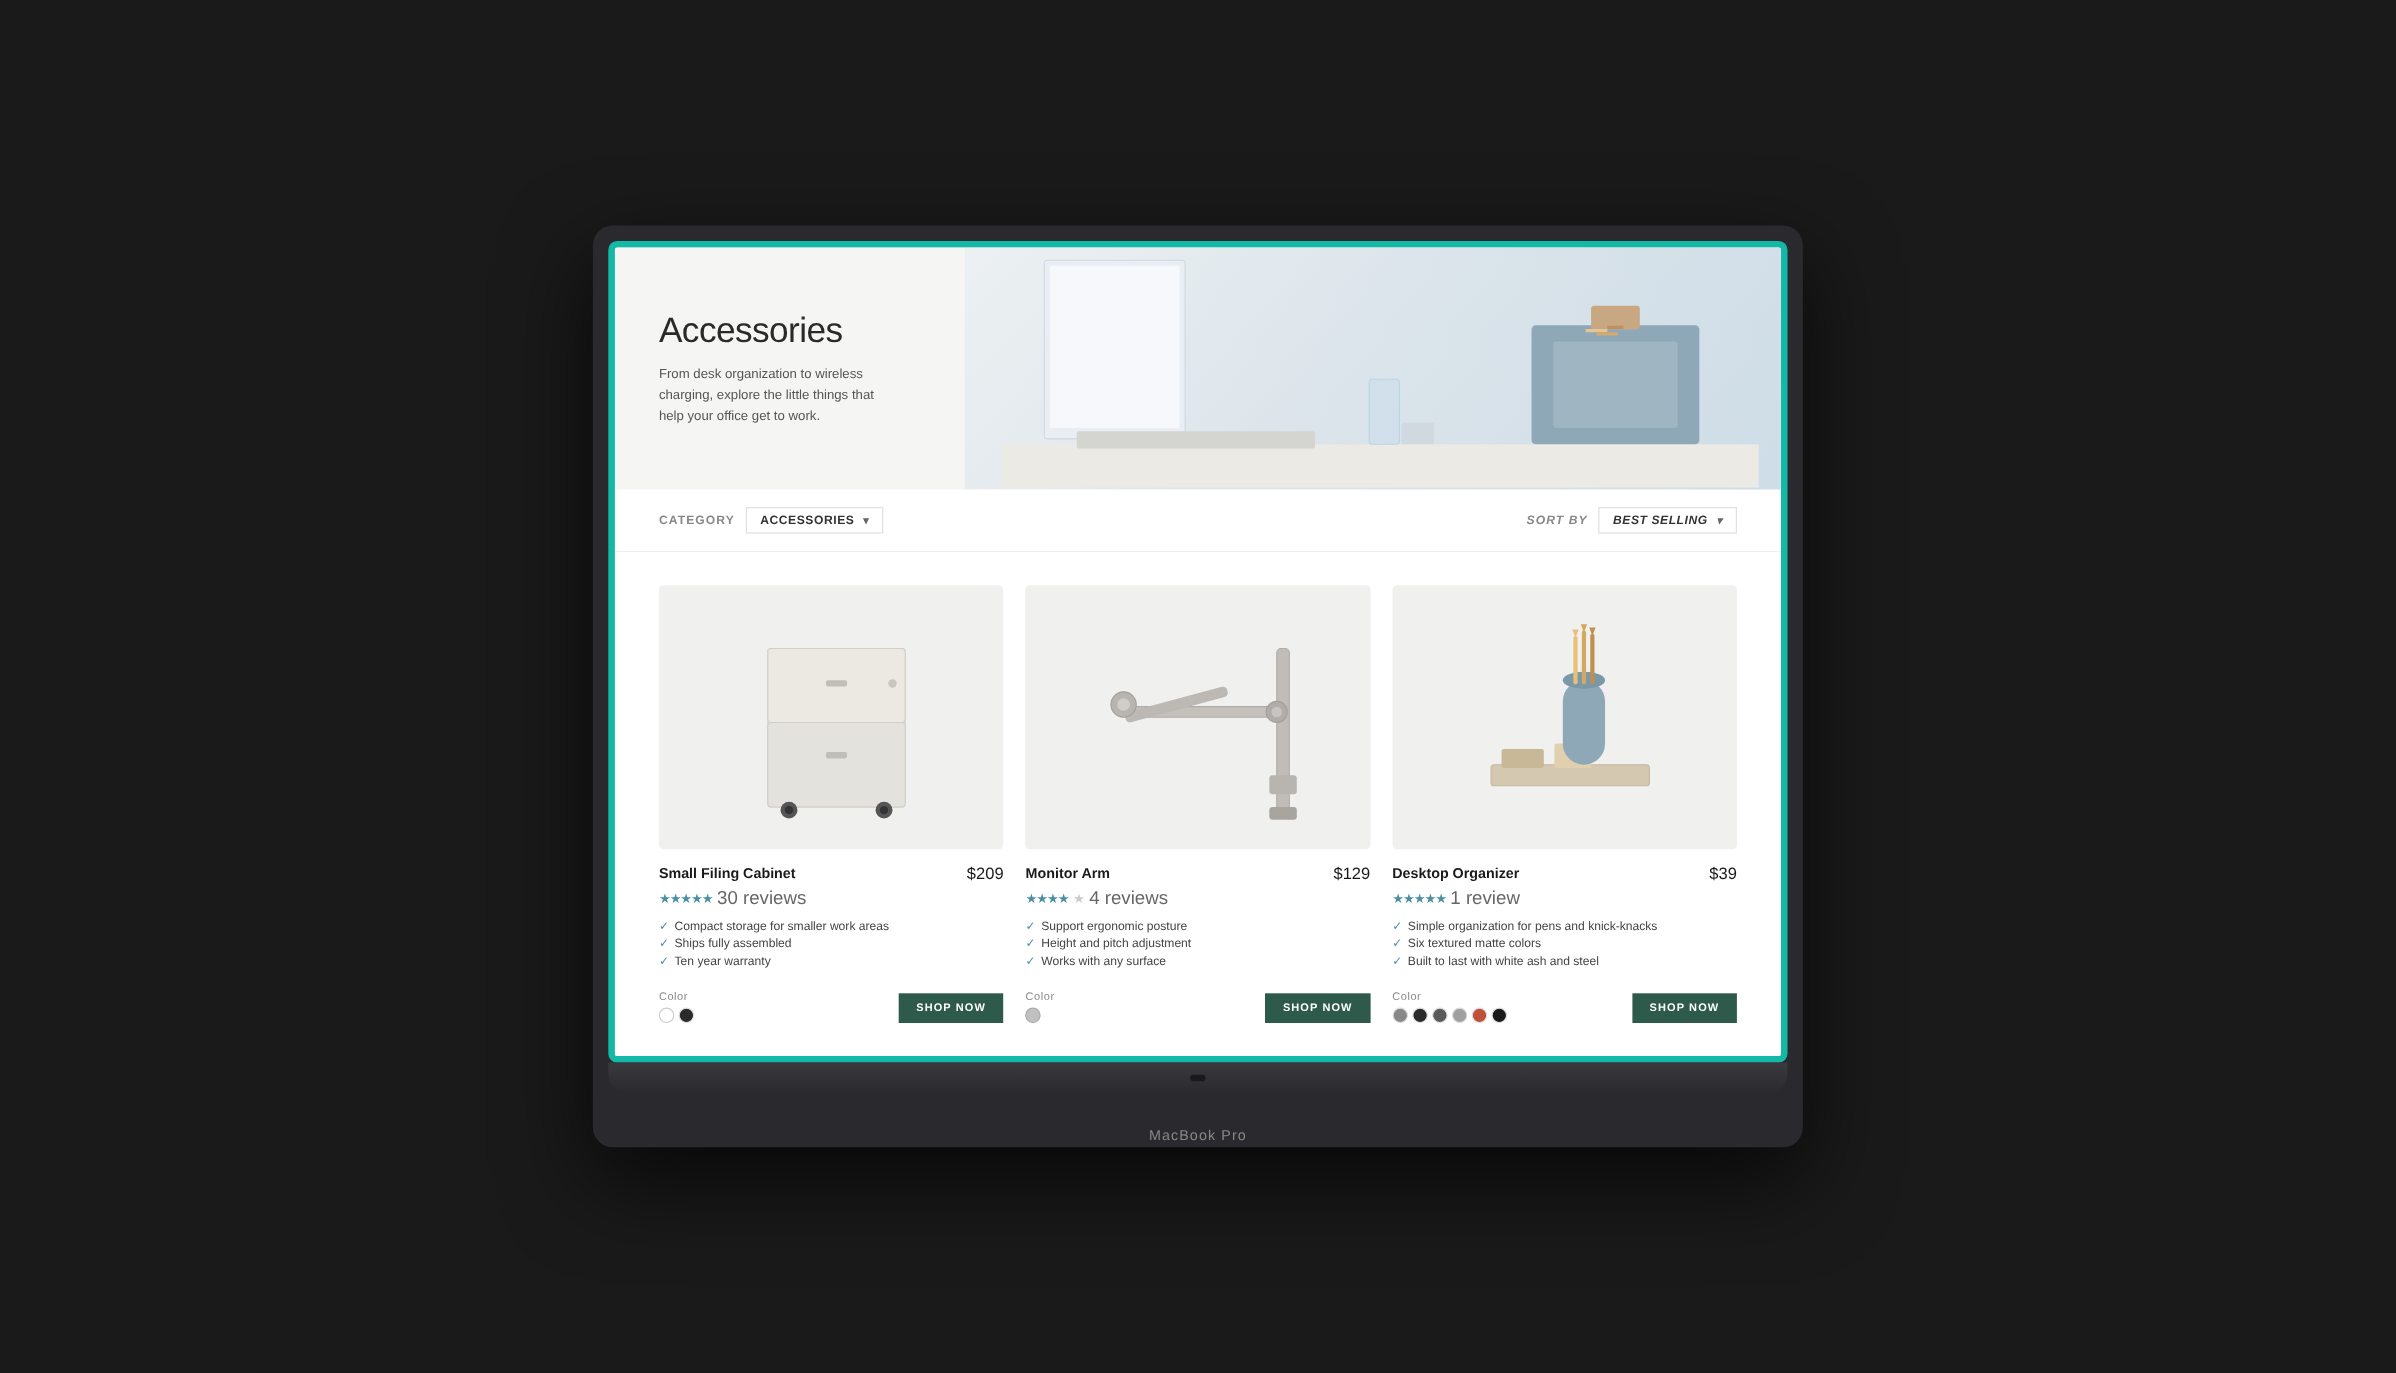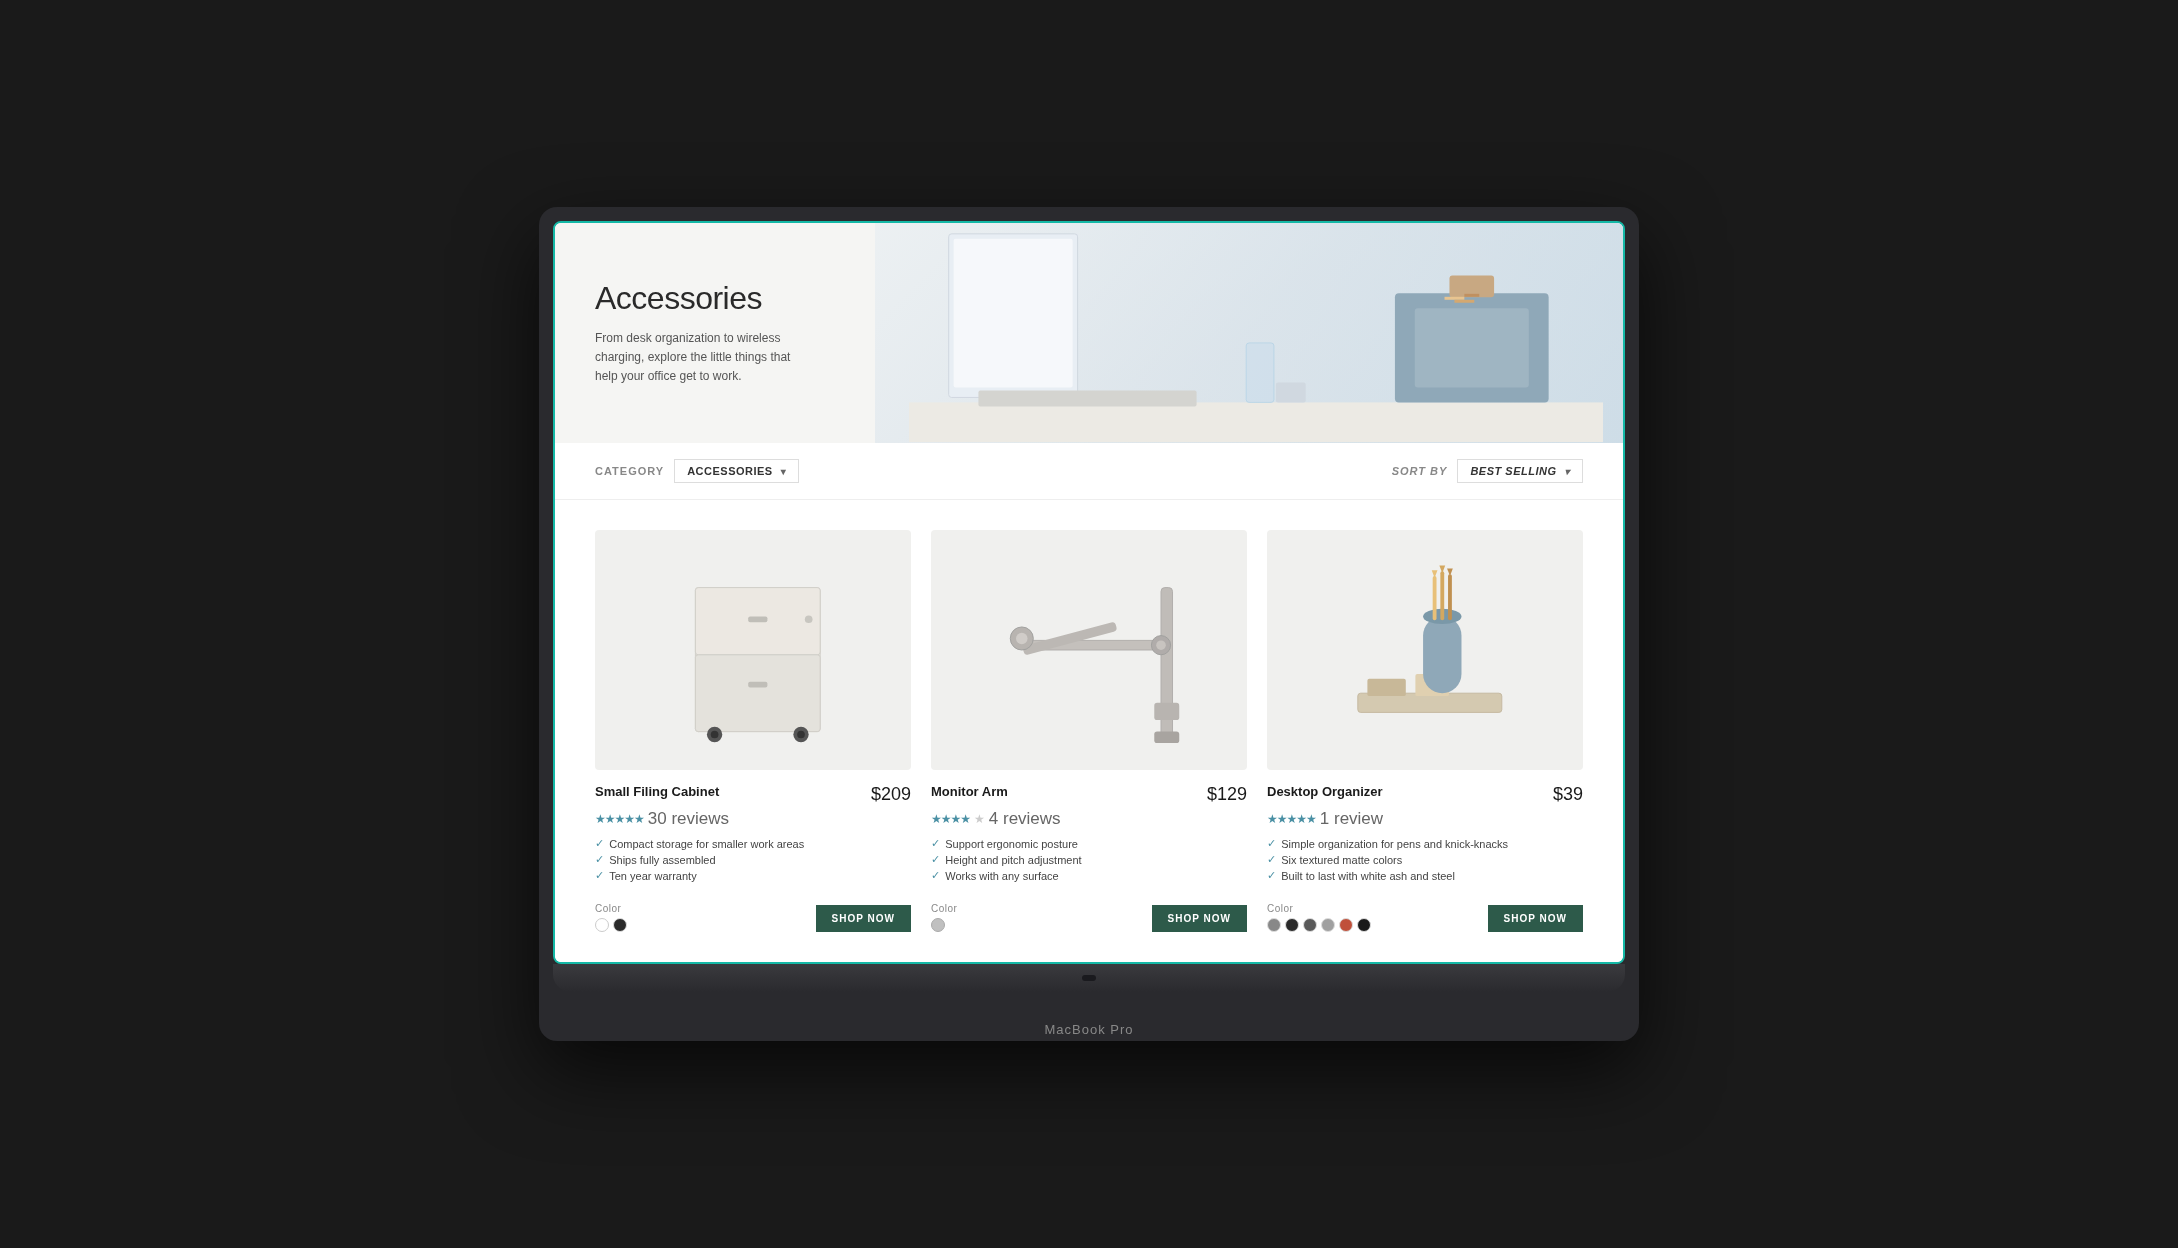--- a/index.html
+++ b/index.html
@@ -17,21 +17,21 @@
       background: #2a2a2e;
       border-radius: 18px;
       padding: 14px 14px 0 14px;
       box-shadow: 0 30px 80px rgba(0,0,0,0.7);
     }
 
     .laptop-screen {
       background: #fff;
       border-radius: 8px;
       overflow: hidden;
-      border: 2px solid #14b8a6;
+      border: 6px solid #14b8a6;
     }
 
     .laptop-base {
       background: linear-gradient(to bottom, #3a3a3e, #2a2a2e);
       height: 28px;
       border-radius: 0 0 18px 18px;
       display: flex;
       justify-content: center;
       align-items: center;
     }
@@ -186,21 +186,21 @@
       margin-bottom: 4px;
     }
 
     .product-name {
       font-size: 13px;
       font-weight: 600;
       color: #1a1a1a;
     }
 
     .product-price {
-      font-size: 18px;
+      font-size: 15px;
       font-weight: 500;
       color: #1a1a1a;
     }
 
     .product-stars {
       display: flex;
       align-items: center;
       gap: 4px;
       margin-bottom: 8px;
     }

